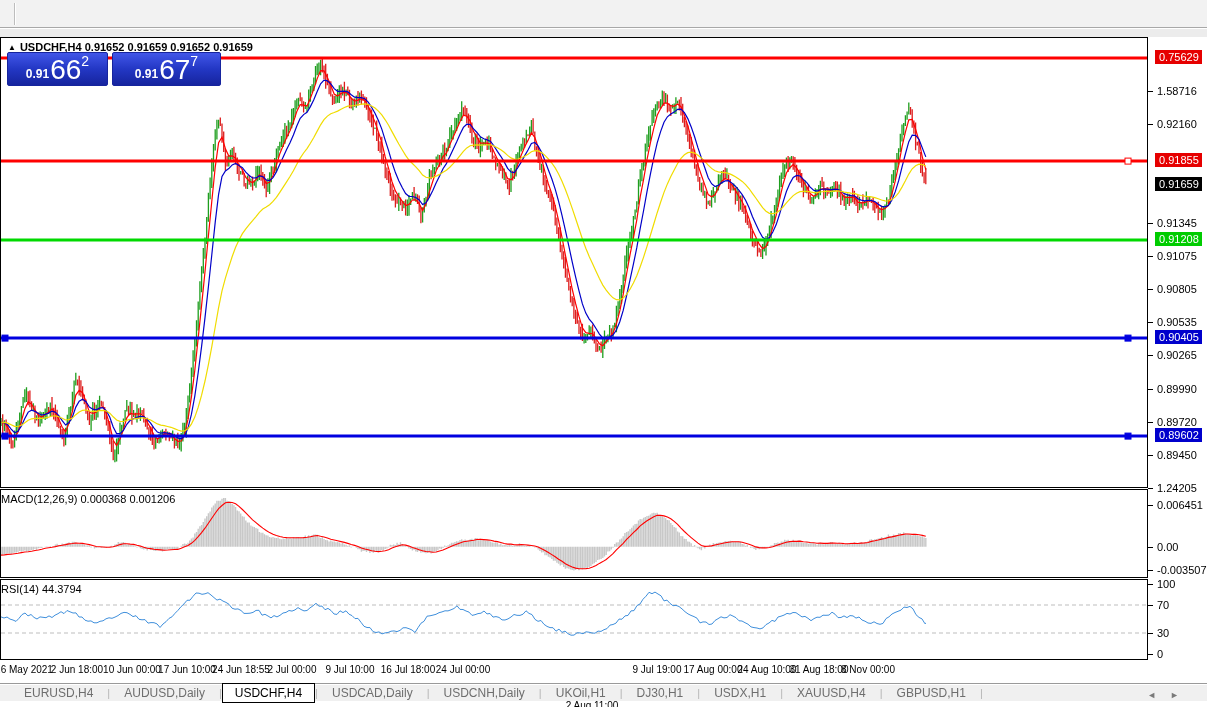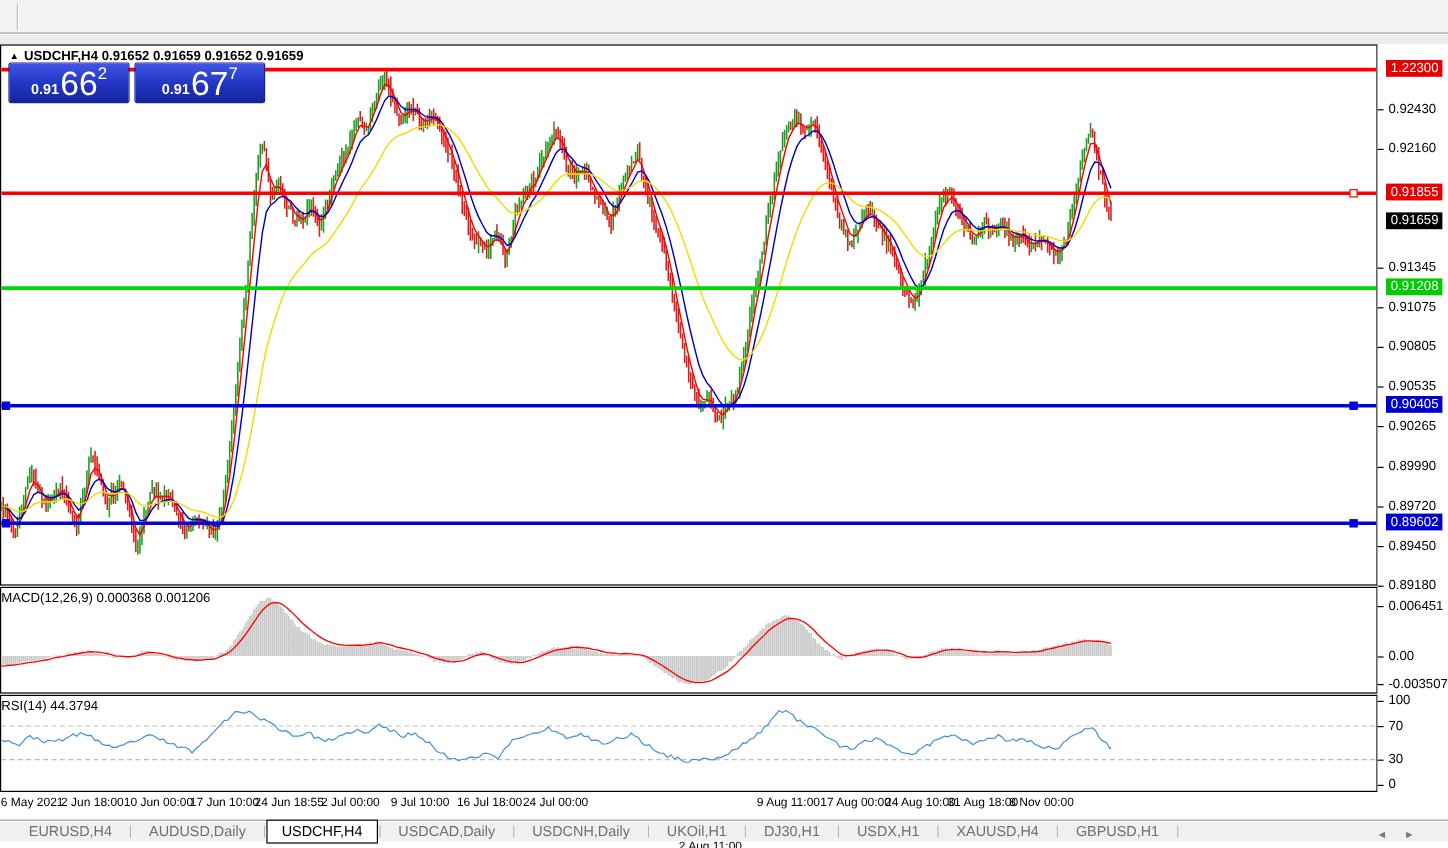--- a/index.html
+++ b/index.html
@@ -108,42 +108,42 @@
   <svg id="svg-rsi" width="1146" height="79">
       <line x1="0" y1="25.0" x2="1146" y2="25.0" stroke="#bdbdbd" stroke-width="1" stroke-dasharray="4 3"></line>
       <line x1="0" y1="53.0" x2="1146" y2="53.0" stroke="#bdbdbd" stroke-width="1" stroke-dasharray="4 3"></line>
       <polyline points="0,36.9 3,38.0 6,37.0 9,39.1 12,40.0 15,41.4 18,38.3 21,34.6 24,33.0 27,35.9 30,34.5 33,37.4 36,39.0 39,36.9 42,37.3 45,37.7 48,35.9 51,37.5 54,35.2 57,33.7 60,31.7 63,33.6 66,30.5 69,31.8 72,33.0 75,32.9 78,37.0 81,37.0 84,40.2 87,41.2 90,40.9 93,42.8 96,42.8 99,41.3 102,40.8 105,38.8 108,37.8 111,38.3 114,37.1 117,35.6 120,33.4 123,32.4 126,32.7 129,34.4 132,36.6 135,35.7 138,39.3 141,39.8 144,39.6 147,43.1 150,42.6 153,42.7 156,43.9 159,47.5 162,44.0 165,41.7 168,38.4 171,36.8 174,33.3 177,30.3 180,26.7 183,23.9 186,20.3 189,20.2 192,16.3 195,13.0 198,13.2 201,14.3 204,13.8 207,12.7 210,15.0 213,17.6 216,20.1 219,19.1 222,21.1 225,22.4 228,24.3 231,28.2 234,29.2 237,28.9 240,30.5 243,33.4 246,33.4 249,33.2 252,32.4 255,30.4 258,30.3 261,35.2 264,34.3 267,36.0 270,37.9 273,35.6 276,36.9 279,35.3 282,33.0 285,32.4 288,30.5 291,31.1 294,29.9 297,27.6 300,29.5 303,30.9 306,30.5 309,27.9 312,25.8 315,23.3 318,26.2 321,26.1 324,29.7 327,28.4 330,30.5 333,34.0 336,34.4 339,30.8 342,32.6 345,30.8 348,34.2 351,35.6 354,38.6 357,38.4 360,42.3 363,46.3 366,47.5 369,47.6 372,51.6 375,52.5 378,51.9 381,53.9 384,52.9 387,52.5 390,51.2 393,50.9 396,51.6 399,50.4 402,47.8 405,47.7 408,48.7 411,50.0 414,52.5 417,47.7 420,43.2 423,41.3 426,36.2 429,35.8 432,35.1 435,34.3 438,32.7 441,31.9 444,30.8 447,30.9 450,29.8 453,28.5 456,25.8 459,29.4 462,29.5 465,31.0 468,32.1 471,35.4 474,34.7 477,33.6 480,33.2 483,31.0 486,33.9 489,33.5 492,37.1 495,36.6 498,37.4 501,39.9 504,40.0 507,38.9 510,37.0 513,34.5 516,35.3 519,35.4 522,34.2 525,30.8 528,33.4 531,34.6 534,39.4 537,41.3 540,40.5 543,44.3 546,46.4 549,47.6 552,47.7 555,51.2 558,49.1 561,52.4 564,51.1 567,53.7 570,55.2 573,55.1 576,52.8 579,52.9 582,53.7 585,51.8 588,52.2 591,53.0 594,53.2 597,51.1 600,51.4 603,49.7 606,48.6 609,45.1 612,44.5 615,43.1 618,39.1 621,39.2 624,35.9 627,35.4 630,30.9 633,30.6 636,25.5 639,24.0 642,19.2 645,16.2 648,12.3 651,13.7 654,12.1 657,14.0 660,15.8 663,20.9 666,20.1 669,23.4 672,25.7 675,25.4 678,26.5 681,28.9 684,31.7 687,33.9 690,35.4 693,36.6 696,38.2 699,42.9 702,41.9 705,42.0 708,44.5 711,44.0 714,40.5 717,38.7 720,36.8 723,37.9 726,37.5 729,34.7 732,36.1 735,37.7 738,40.8 741,41.0 744,42.7 747,44.2 750,46.9 753,47.6 756,48.0 759,48.9 762,47.9 765,44.6 768,43.0 771,40.4 774,41.4 777,37.0 780,36.2 783,35.1 786,33.4 789,34.0 792,32.5 795,32.7 798,34.8 801,36.9 804,36.4 807,38.3 810,40.7 813,38.6 816,37.2 819,37.3 822,35.2 825,35.3 828,35.1 831,32.2 834,34.2 837,37.6 840,37.5 843,35.9 846,37.6 849,35.6 852,35.9 855,38.1 858,37.0 861,40.0 864,41.2 867,43.0 870,43.4 873,41.8 876,43.5 879,44.3 882,43.4 885,38.6 888,36.8 891,34.0 894,32.5 897,31.3 900,30.1 903,27.1 906,27.5 909,26.4 912,28.9 915,34.7 918,37.4 921,38.9 924,43.8 925,42.9" stroke="#3f8fdc" stroke-width="1" fill="none"></polyline>
     </svg>
   <div class="pane-label">RSI(14) 44.3794</div>
 </div>
 
 <div class="axis-col" id="axis-col">
     <div class="axis-tick" style="top: 54px;"></div>
-    <div class="axis-lab" style="top: 48px;">0.92430</div>
+    <div class="axis-lab" style="top: 48px;">1.58716</div>
     <div class="axis-tick" style="top: 87px;"></div>
     <div class="axis-lab" style="top: 81px;">0.92160</div>
     <div class="axis-tick" style="top: 186px;"></div>
     <div class="axis-lab" style="top: 180px;">0.91345</div>
     <div class="axis-tick" style="top: 219px;"></div>
     <div class="axis-lab" style="top: 213px;">0.91075</div>
     <div class="axis-tick" style="top: 252px;"></div>
     <div class="axis-lab" style="top: 246px;">0.90805</div>
     <div class="axis-tick" style="top: 285px;"></div>
     <div class="axis-lab" style="top: 279px;">0.90535</div>
     <div class="axis-tick" style="top: 318px;"></div>
     <div class="axis-lab" style="top: 312px;">0.90265</div>
     <div class="axis-tick" style="top: 352px;"></div>
     <div class="axis-lab" style="top: 346px;">0.89990</div>
     <div class="axis-tick" style="top: 385px;"></div>
     <div class="axis-lab" style="top: 379px;">0.89720</div>
     <div class="axis-tick" style="top: 418px;"></div>
     <div class="axis-lab" style="top: 412px;">0.89450</div>
     <div class="axis-tick" style="top: 451px;"></div>
-    <div class="axis-lab" style="top: 445px;">0.89180</div>
-    <div class="axis-badge" style="top: 13px; background: rgb(230, 0, 0);">1.22300</div>
+    <div class="axis-lab" style="top: 445px;">1.24205</div>
+    <div class="axis-badge" style="top: 13px; background: rgb(230, 0, 0);">0.75629</div>
     <div class="axis-badge" style="top: 116px; background: rgb(230, 0, 0);">0.91855</div>
     <div class="axis-badge" style="top: 140px; background: rgb(0, 0, 0);">0.91659</div>
     <div class="axis-badge" style="top: 195px; background: rgb(0, 204, 0);">0.91208</div>
     <div class="axis-badge" style="top: 293px; background: rgb(0, 0, 204);">0.90405</div>
     <div class="axis-badge" style="top: 391px; background: rgb(0, 0, 204);">0.89602</div>
     <div class="axis-tick" style="top: 468px;"></div>
     <div class="axis-lab" style="top: 462px;">0.006451</div>
     <div class="axis-tick" style="top: 510px;"></div>
     <div class="axis-lab" style="top: 504px;">0.00</div>
     <div class="axis-tick" style="top: 533px;"></div>
@@ -162,21 +162,21 @@
     <div class="date-lab" style="left: 24px;">26 May 2021</div>
     <div class="date-lab" style="left: 77px;">2 Jun 18:00</div>
     <div class="date-lab" style="left: 132px;">10 Jun 00:00</div>
     <div class="date-lab" style="left: 187px;">17 Jun 10:00</div>
     <div class="date-lab" style="left: 241px;">24 Jun 18:55</div>
     <div class="date-lab" style="left: 292px;">2 Jul 00:00</div>
     <div class="date-lab" style="left: 350px;">9 Jul 10:00</div>
     <div class="date-lab" style="left: 408px;">16 Jul 18:00</div>
     <div class="date-lab" style="left: 463px;">24 Jul 00:00</div>
     <div class="date-lab" style="left: 592px; margin-top: 36px;">2 Aug 11:00</div>
-    <div class="date-lab" style="left: 657px;">9 Aug 11:00</div>
+    <div class="date-lab" style="left: 657px;">9 Jul 19:00</div>
     <div class="date-lab" style="left: 713px;">17 Aug 00:00</div>
     <div class="date-lab" style="left: 767px;">24 Aug 10:00</div>
     <div class="date-lab" style="left: 819px;">31 Aug 18:00</div>
     <div class="date-lab" style="left: 868px;">8 Nov 00:00</div>
   </div>
 <div class="groove"></div>
 <div class="tabbar">
   <div id="tab-holder" style="display:flex;align-items:center">
       <div class="tab">EURUSD,H4</div>
       <div class="tab-sep">|</div>

